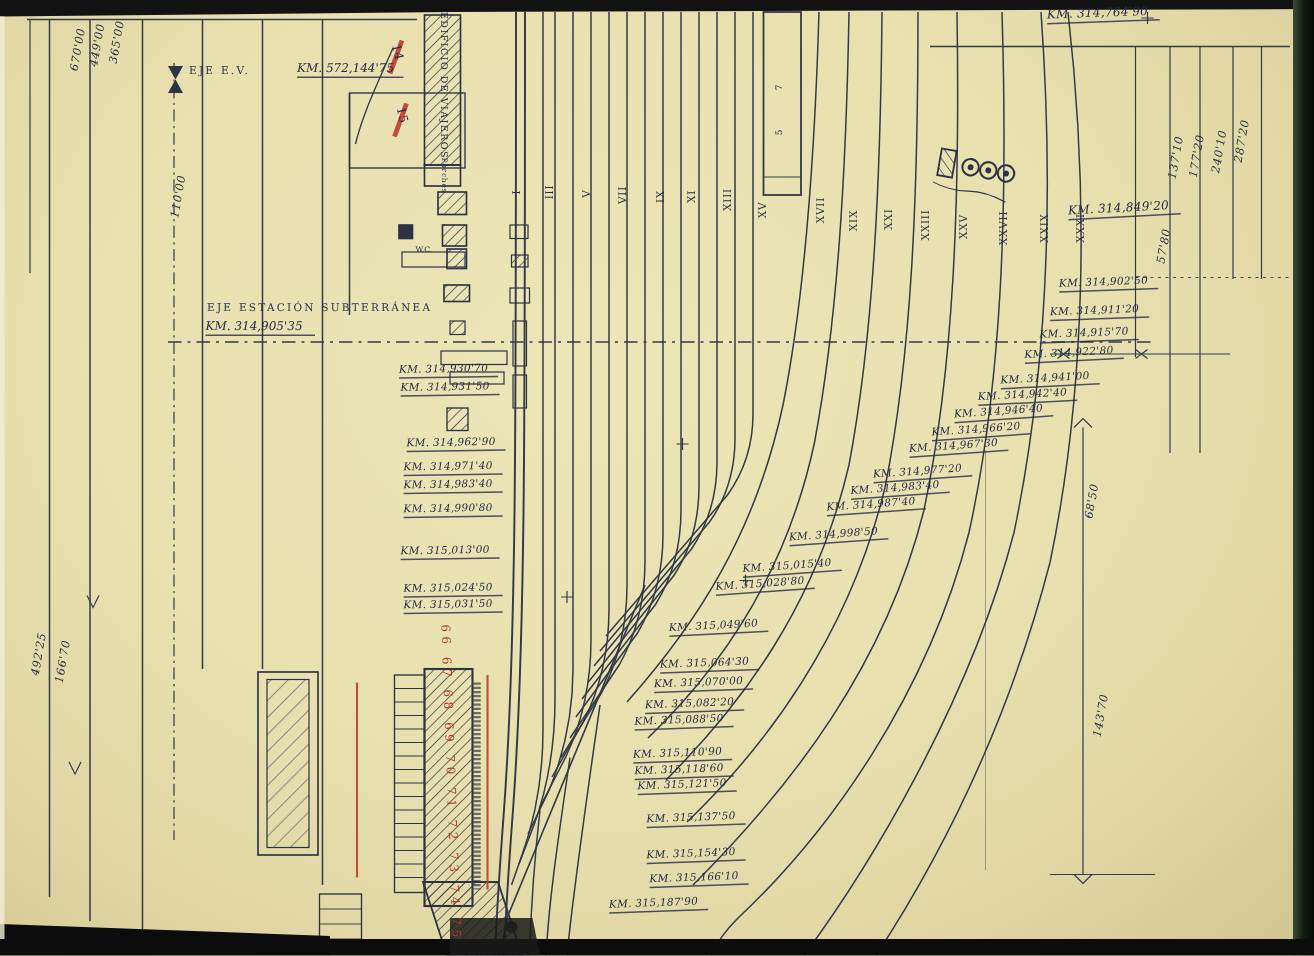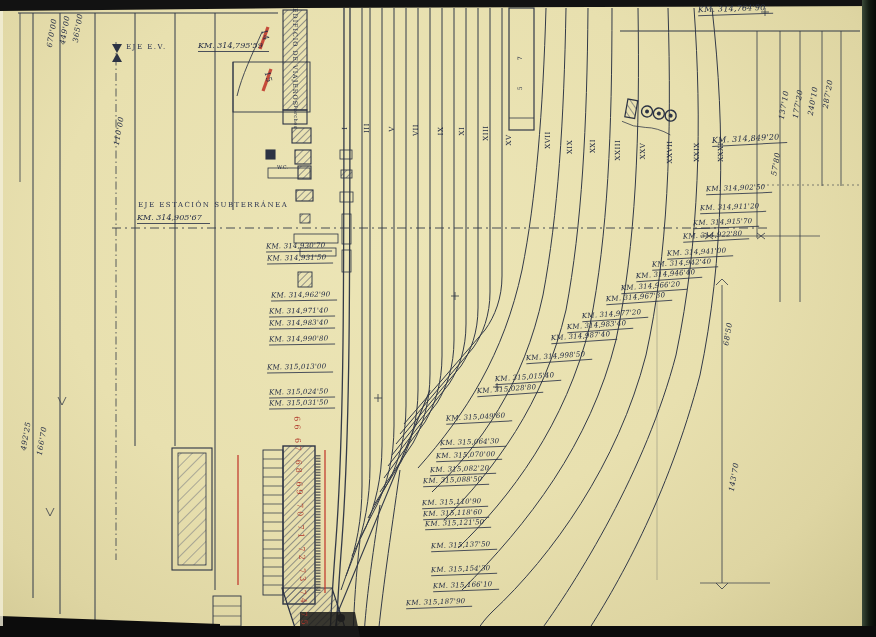--- a/index.html
+++ b/index.html
@@ -168,31 +168,31 @@
     <polygon points="0,0 876,0 876,6 300,8 0,11" fill="#121212"></polygon>
     <rect x="862" y="0" width="14" height="637" fill="url(#edgeR)"></rect>
     <rect x="0" y="626" width="876" height="11" fill="#0c0c0c"></rect>
     <polygon points="0,616 220,624 220,637 0,637" fill="#0c0c0c"></polygon>
     <polygon points="300,612 355,612 360,637 300,637" fill="#1a1a1a" opacity="0.85"></polygon>
     <circle cx="341" cy="618" r="4" fill="#1e1e1e"></circle>
     <rect x="0" y="11" width="3" height="615" fill="#f3efd8" opacity="0.8"></rect>
   </svg>
 
   <span class="lbl cap" style="left:126px;top:44px;font-size:7px;">EJE  E.V.</span>
-  <span class="lbl kmBig" style="left:198px;top:42px;border-bottom:1px solid rgba(35,44,69,.8);padding:0 6px 1px 0;">KM. 314,795'59</span>
+  <span class="lbl kmBig" style="left:198px;top:42px;border-bottom:1px solid rgba(35,44,69,.8);padding:0 6px 1px 0;">KM. 572,144'75</span>
 
   <span class="lbl trk" style="left:259px;top:31px;font-size:8px;transform:rotate(78deg);">14</span>
   <span class="lbl trk" style="left:262px;top:73px;font-size:8px;transform:rotate(78deg);">15</span>
 
   <span class="lbl trk" style="left:295px;top:57px;font-size:6.3px;letter-spacing:1px;transform:translate(-50%,-50%) rotate(90deg);">EDIFICIO DE VIAJEROS</span>
   <span class="lbl tiny trk" style="left:295px;top:117px;transform:translate(-50%,-50%) rotate(90deg);">Porches</span>
   <span class="lbl tiny" style="left:277px;top:165px;font-style:normal;">W.C.</span>
 
   <span class="lbl cap" style="left:138px;top:202px;">EJE ESTACIÓN SUBTERRÁNEA</span>
-  <span class="lbl kmBig" style="left:137px;top:214px;border-bottom:1px solid rgba(35,44,69,.8);padding:0 8px 1px 0;">KM. 314,905'67</span>
+  <span class="lbl kmBig" style="left:137px;top:214px;border-bottom:1px solid rgba(35,44,69,.8);padding:0 8px 1px 0;">KM. 314,905'35</span>
 
   <span class="lbl redtxt" style="left:300px;top:522px;font-size:8px;letter-spacing:3px;font-style:normal;transform:translate(-50%,-50%) rotate(88deg);">66 67 68 69 70 71 72 73 74 75</span>
 
   <div id="gen">
       <span class="lbl km kmBig" style="left: 698px; top: 5px; transform: rotate(-2deg);">KM. 314,764'90</span>
       <span class="lbl km kmBig" style="left: 712px; top: 135px; transform: rotate(-3deg);">KM. 314,849'20</span>
       <span class="lbl km" style="left: 706px; top: 185px; transform: rotate(-2deg);">KM. 314,902'50</span>
       <span class="lbl km" style="left: 700px; top: 204px; transform: rotate(-2deg);">KM. 314,911'20</span>
       <span class="lbl km" style="left: 693px; top: 219px; transform: rotate(-2deg);">KM. 314,915'70</span>
       <span class="lbl km" style="left: 683px; top: 232px; transform: rotate(-3deg);">KM. 314,922'80</span>

